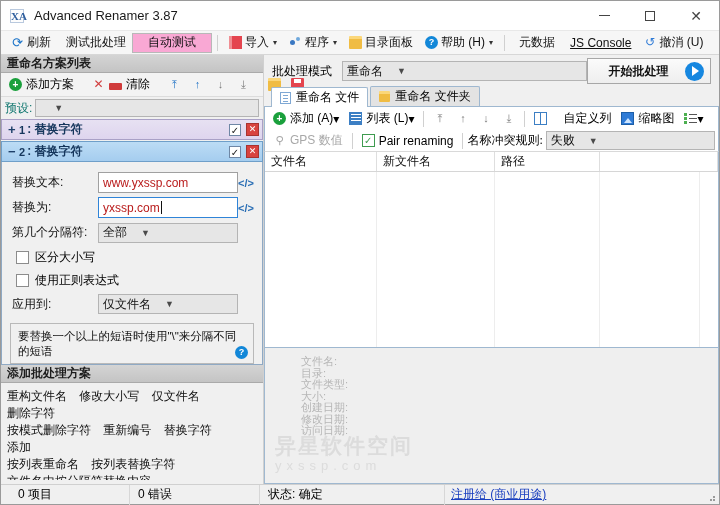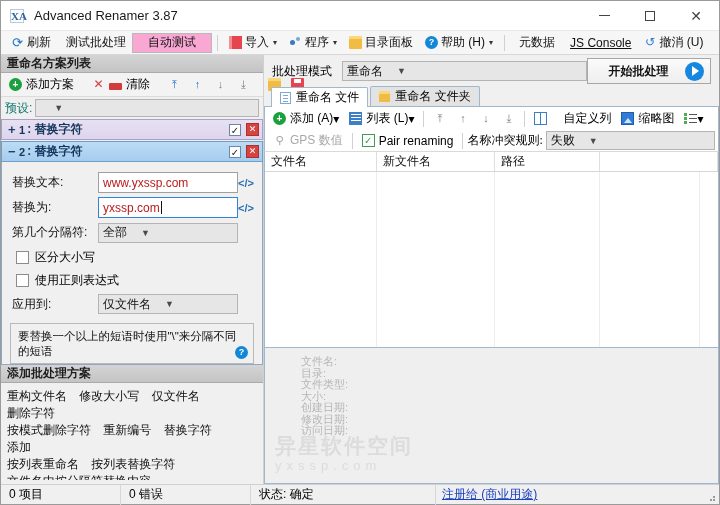--- a/index.html
+++ b/index.html
@@ -273,21 +273,21 @@
   .metalist { position:absolute; left:36px; top:8px; }
   .metarow { font-size:11px; color:#b6b6b6; line-height:11.5px; white-space:nowrap; }
   .watermark { position:absolute; left:10px; top:86px; width:100%; }
   .wm1 { font-size:21px;color:#dcdcdc;letter-spacing:2px;font-weight:bold;
          font-family:"Liberation Sans",sans-serif; line-height:24px; }
   .wm2 { font-size:13px;color:#dcdcdc;letter-spacing:5px;line-height:16px; }
 
   
   .statusbar {
     height:20px;flex:0 0 20px;background:#f0f0f0;border-top:1px solid #d0d0d0;
-    display:flex;align-items:center;font-size:12px;position:relative;
+    display:flex;align-items:center;font-size:12px;position:relative;padding-left:9px;
   }
   .sbcell { padding-left:8px; border-right:1px solid #d7d7d7; height:20px;display:flex;align-items:center; }
   .sb1 { width:120px; } .sb2 { width:130px; } .sb3 { width:185px; }
   .sblink { color:#1a3fbf; text-decoration:underline; margin-left:6px; }
   .grip { position:absolute;right:3px;bottom:2px;width:10px;height:10px; }
   .grip i { position:absolute;width:2px;height:2px;background:#9a9a9a; }
 </style>
 </head>
 <body>
 

